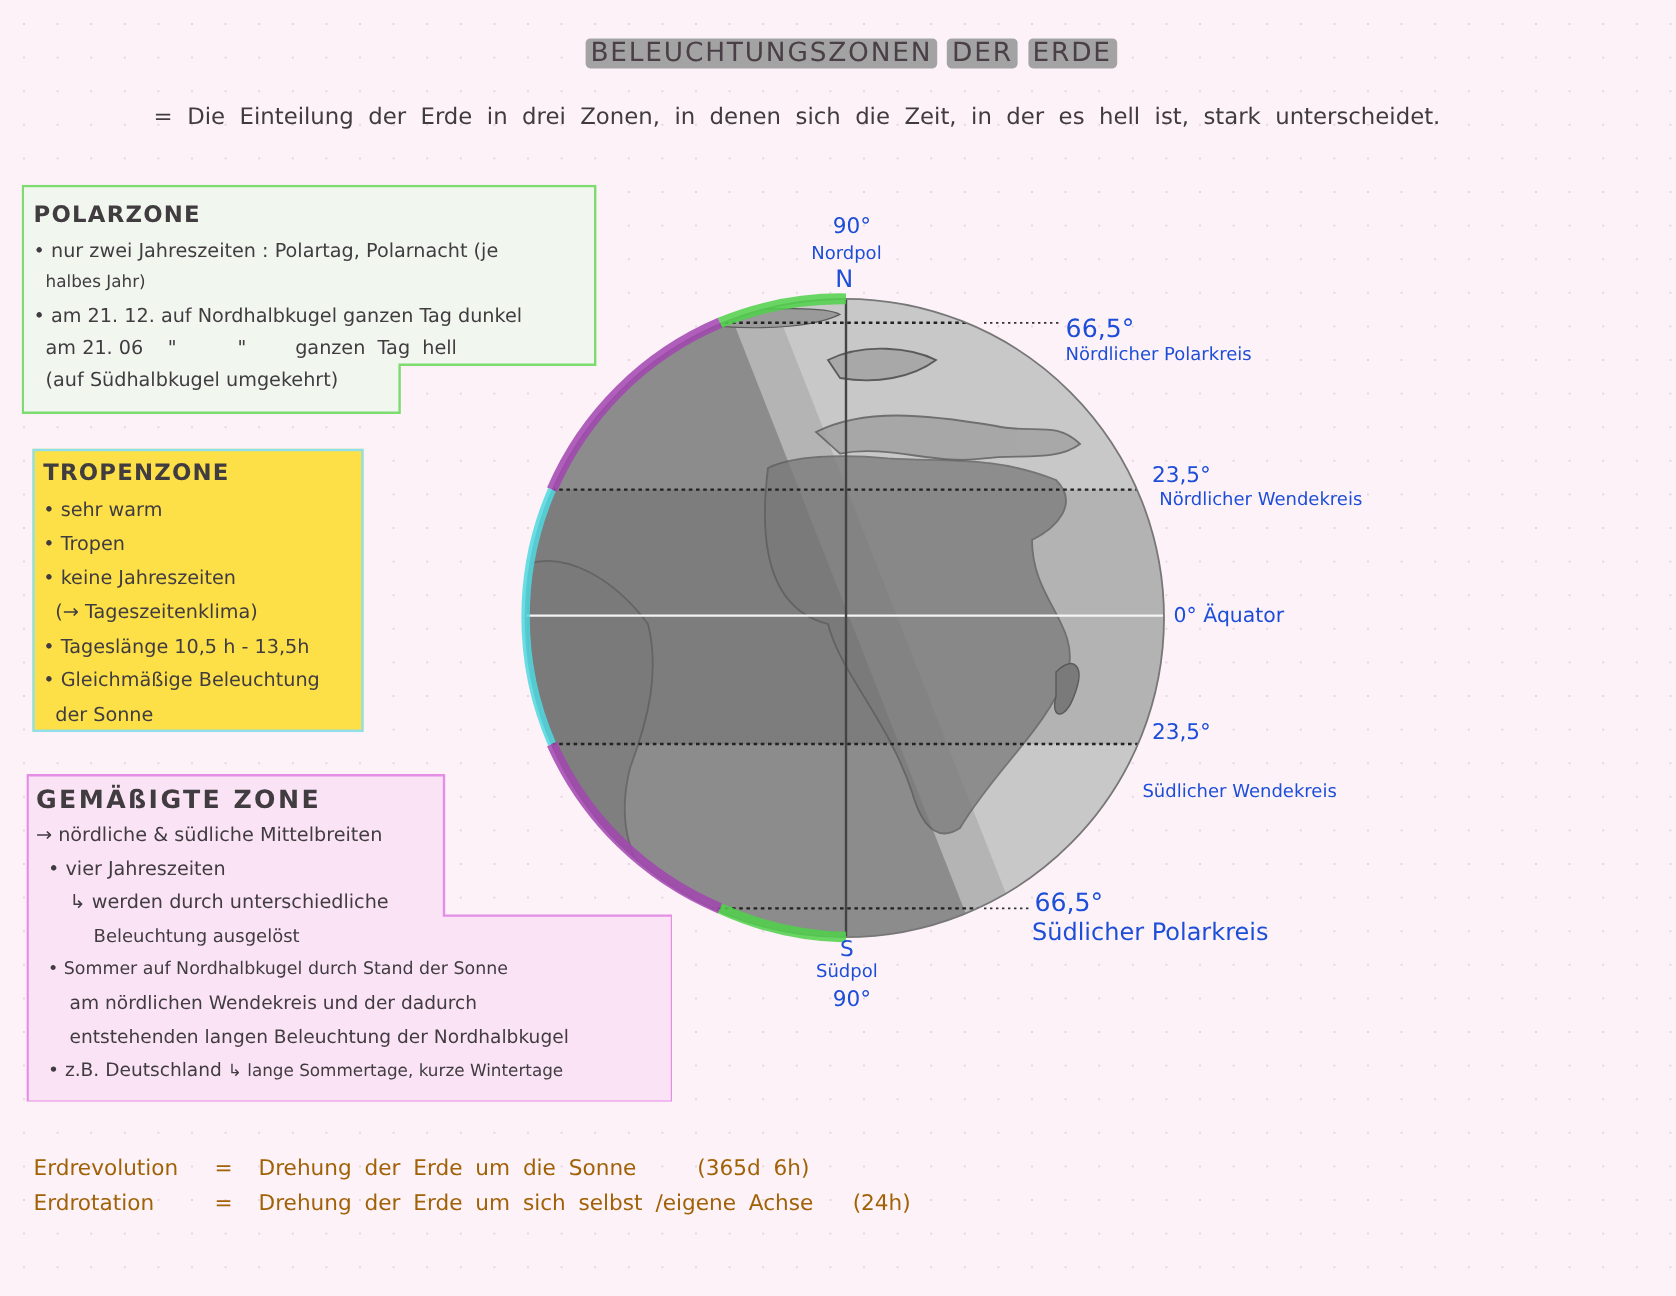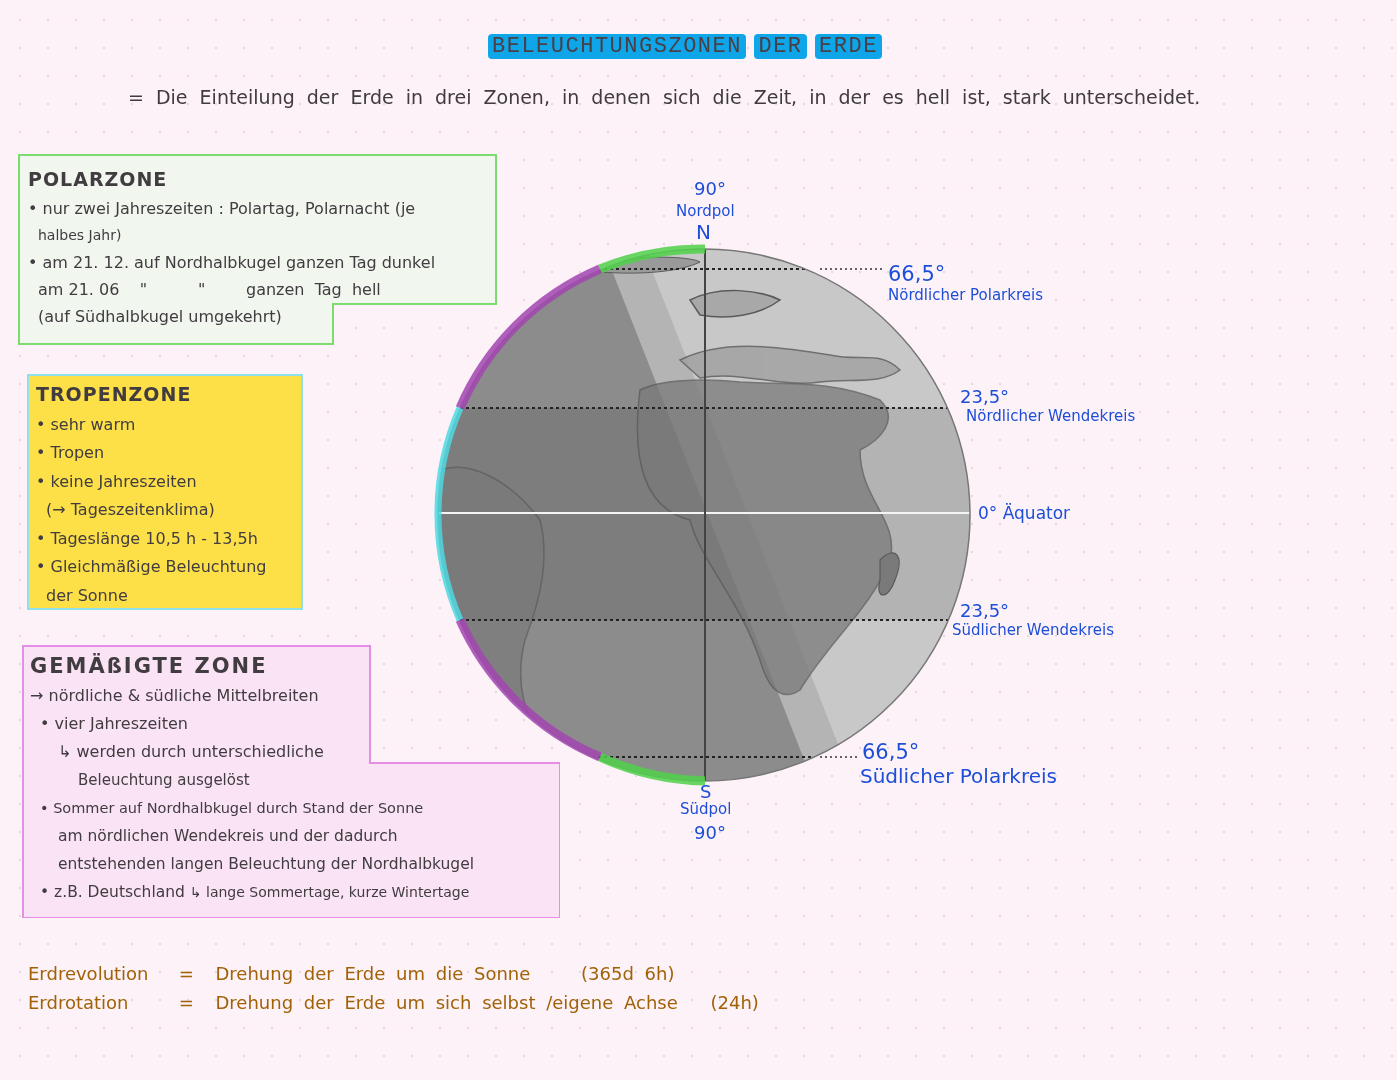--- a/index.html
+++ b/index.html
@@ -10,21 +10,21 @@
     background-size: 28px 28px;
     background-position: 6px 6px;
     font-family: "DejaVu Sans", sans-serif;
     color: #3d3a3d;
   }
   .abs { position: absolute; }
   .title {
     left: 488px; top: 32px; font-size: 22px; letter-spacing: 1.5px;
     color: #4a3f46;
   }
-  .title span.hl { background: #0ea5e9; padding: 0 4px; border-radius: 4px; font-family: Liberation Mono, monospace; }
+  .title span.hl { background: #a3a3a3; padding: 0 4px; border-radius: 4px; }
   .subtitle {
     left: 128px; top: 86px; font-size: 19px; word-spacing: 6px; color: #3f3b3e;
   }
   .box {
     position: absolute; font-size: 16px; line-height: 28px; color: #403c40;
   }
   .box .h { font-size: 19px; letter-spacing: 1px; margin-bottom: 2px; font-weight: bold; }
   .polar {
     left: 18px; top: 154px; width: 478px; height: 190px;
     background: #f1f7ef;
@@ -157,21 +157,21 @@
 <div class="abs lbl" style="left:960px; top:386px;">
   <div style="font-size:18px;">23,5°</div>
   <div style="font-size:15px; margin-left:6px;">Nördlicher Wendekreis</div>
 </div>
 <div class="abs lbl" style="left:978px; top:503px; font-size:17px;">
   <span>0°</span>
   <span>Äquator</span>
 </div>
 <div class="abs lbl" style="left:960px; top:600px;">
   <div style="font-size:18px;">23,5°</div>
-  <div style="font-size:15px; margin-left:-8px;">Südlicher Wendekreis</div>
+  <div style="font-size:15px; margin-left:-8px;margin-top:29px;">Südlicher Wendekreis</div>
 </div>
 <div class="abs lbl" style="left:862px; top:740px;">
   <div class="deg">66,5°</div>
   <div style="font-size:20px; margin-left:-2px;">Südlicher Polarkreis</div>
 </div>
 
 <div class="abs bottom-line" style="left:28px; top:963px;">
   <span style="display:inline-block; width:140px;">Erdrevolution</span>
   <span style="display:inline-block; width:26px;">=</span>
   <span>Drehung der Erde um die Sonne</span>

